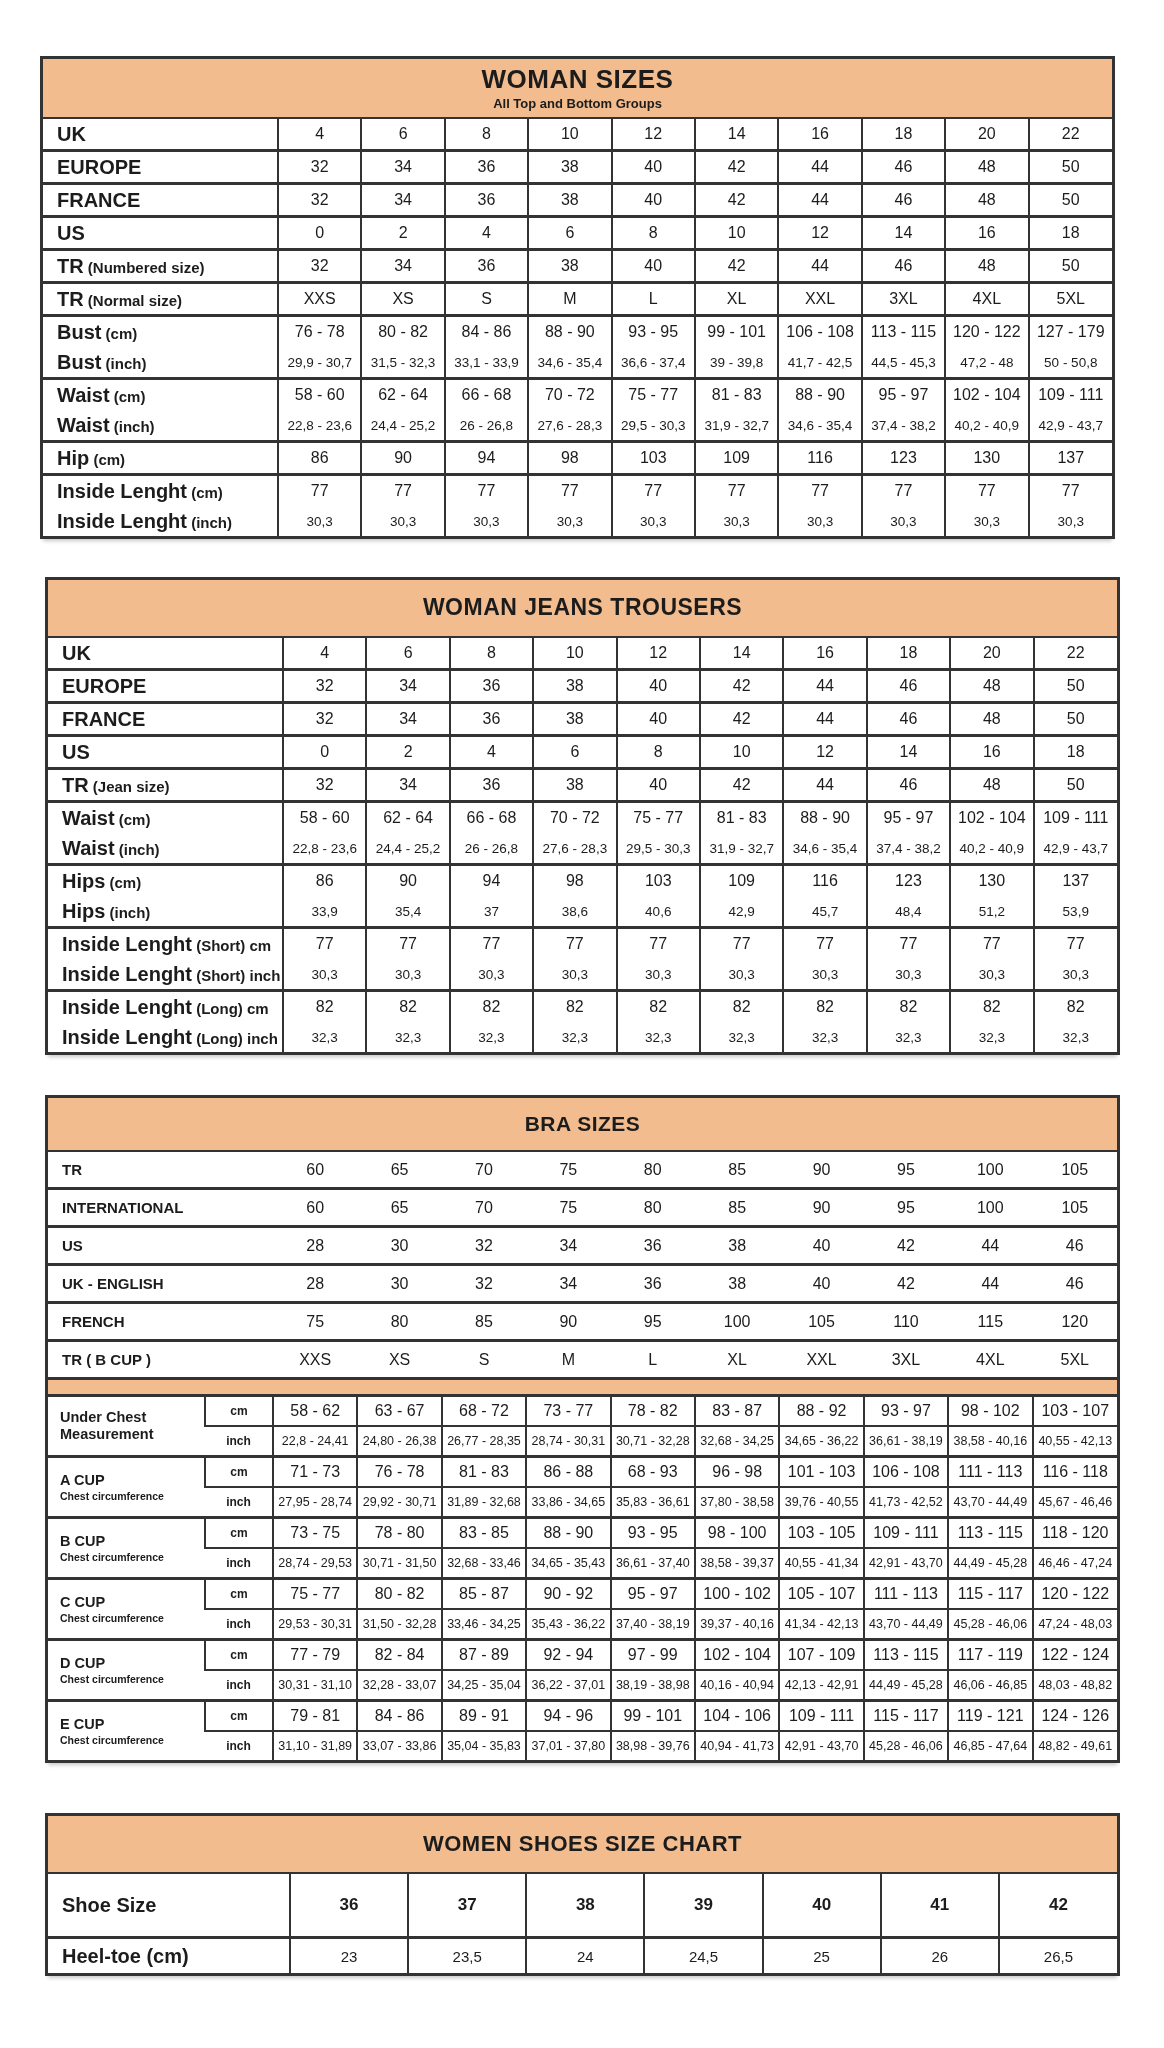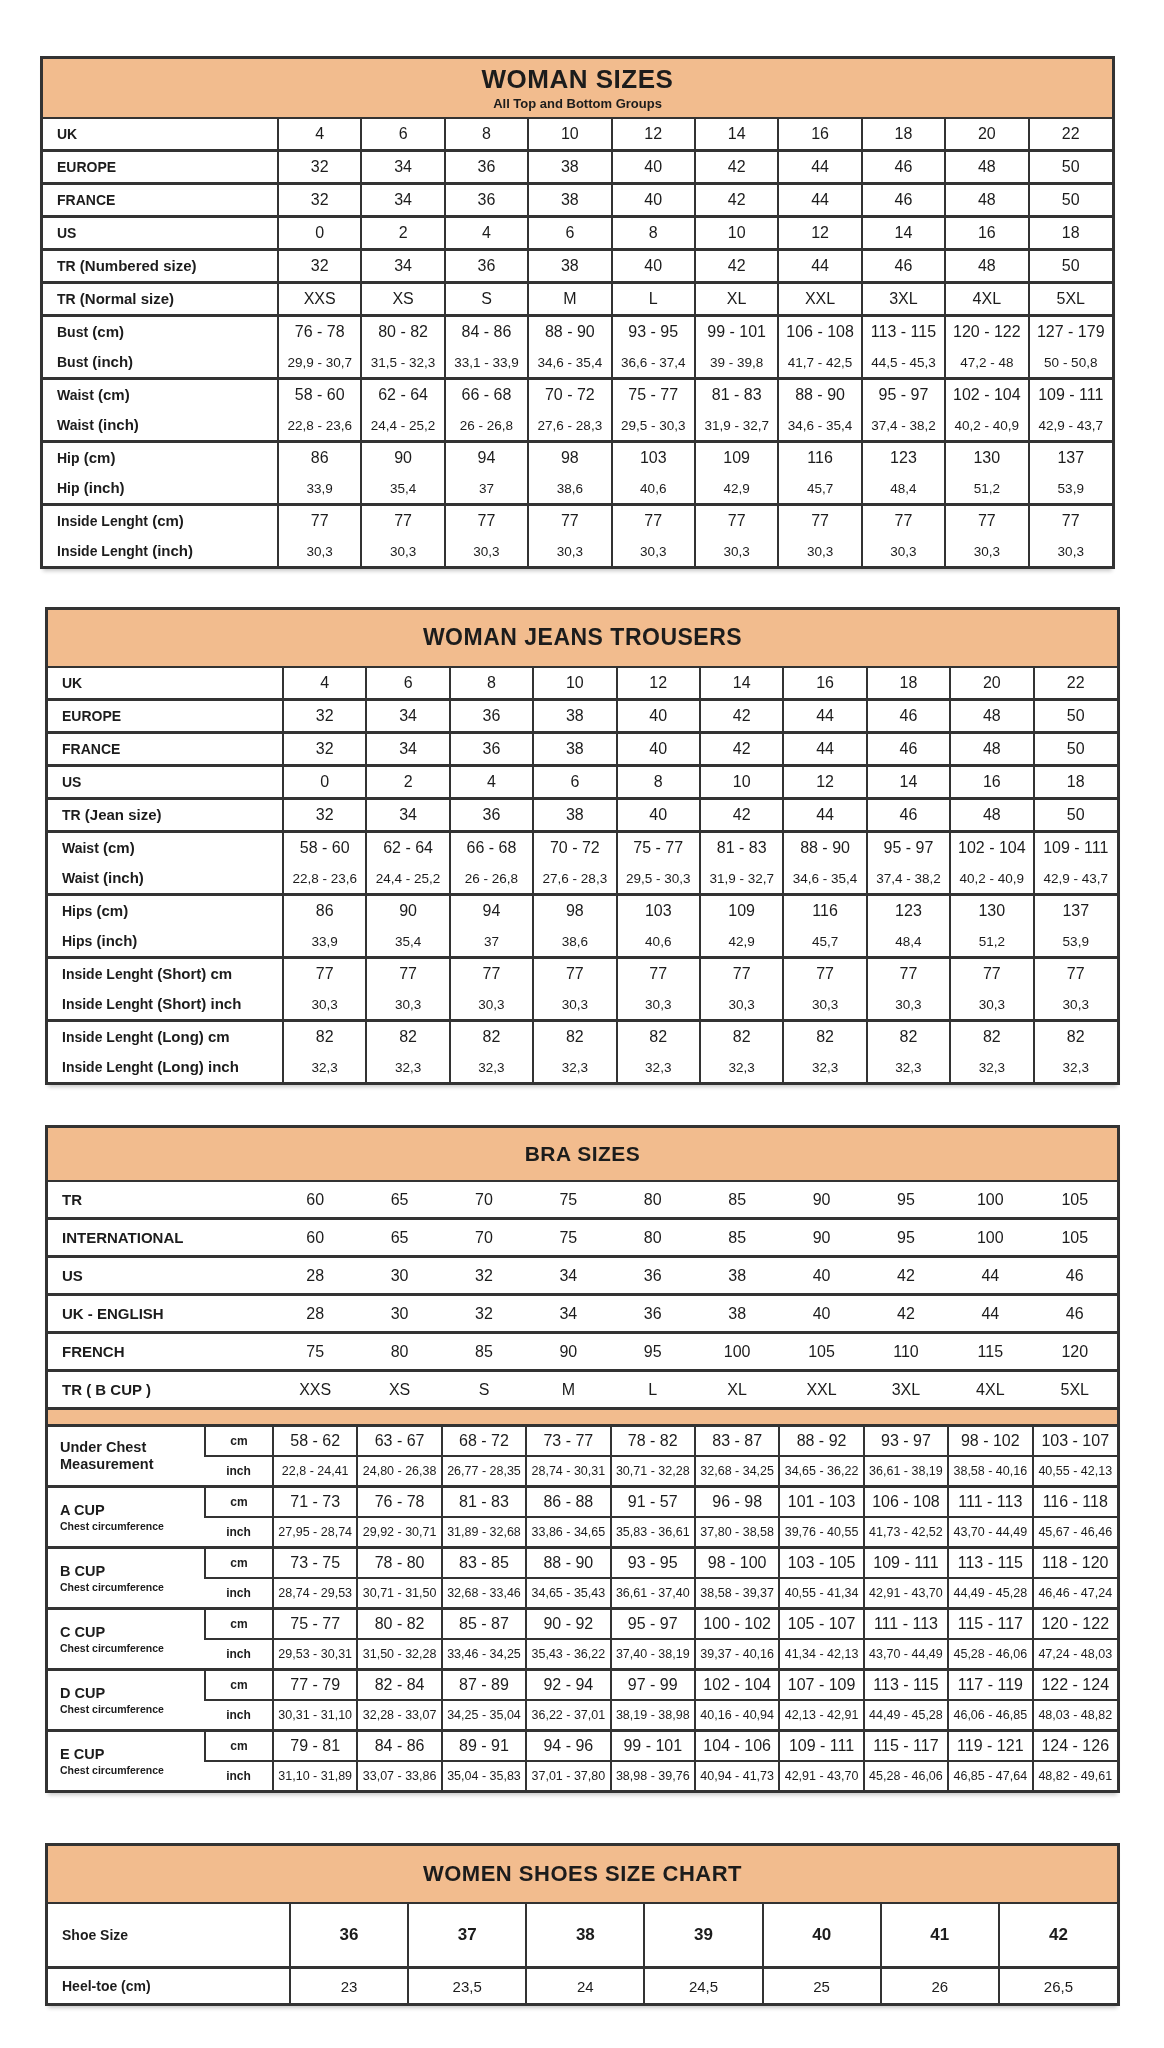--- a/index.html
+++ b/index.html
@@ -43,21 +43,21 @@
 
   table{border-collapse:collapse;width:100%;table-layout:fixed;}
   td{text-align:center;vertical-align:middle;padding:0;overflow:hidden;}
 
   
   .mtbl td{height:30px;border-top:3px solid var(--bd);}
   .mtbl tr:first-child td{border-top:none;}
   .mtbl tr.joined td{border-top:none;}
   .mtbl td + td{border-left:2px solid var(--bd);}
   .lbl{text-align:left !important;padding-left:14px !important;}
-  .lbl-main{font-weight:bold;font-size:14px;}
+  .lbl-main{font-weight:bold;font-size:20px;}
   .lbl-note{font-weight:bold;font-size:15px;}
   .val{font-size:16px;}
   .val.small{font-size:13.5px;}
 
   
   .flattbl td{height:35px;border-top:3px solid var(--bd);}
   .flattbl tr:first-child td{border-top:none;}
   .flattbl .lbl-main{font-size:15px;}
   .flattbl .val{font-size:16px;}
 
@@ -236,33 +236,20 @@
           <td class="val">86</td>
           <td class="val">90</td>
           <td class="val">94</td>
           <td class="val">98</td>
           <td class="val">103</td>
           <td class="val">109</td>
           <td class="val">116</td>
           <td class="val">123</td>
           <td class="val">130</td>
           <td class="val">137</td>
-        </tr>
-        <tr class="joined">
-          <td class="lbl"><span class="lbl-main">Hip</span><span class="lbl-note">&nbsp;(inch)</span></td>
-          <td class="val small">33,9</td>
-          <td class="val small">35,4</td>
-          <td class="val small">37</td>
-          <td class="val small">38,6</td>
-          <td class="val small">40,6</td>
-          <td class="val small">42,9</td>
-          <td class="val small">45,7</td>
-          <td class="val small">48,4</td>
-          <td class="val small">51,2</td>
-          <td class="val small">53,9</td>
         </tr>
         <tr>
           <td class="lbl"><span class="lbl-main">Inside Lenght</span><span class="lbl-note">&nbsp;(cm)</span></td>
           <td class="val">77</td>
           <td class="val">77</td>
           <td class="val">77</td>
           <td class="val">77</td>
           <td class="val">77</td>
           <td class="val">77</td>
           <td class="val">77</td>
@@ -597,21 +584,21 @@
         <tr class="grp">
           <td class="cuplbl" rowspan="2">
             <div class="cup-name">A CUP</div>
             <div class="cup-sub">Chest circumference</div>
           </td>
           <td class="unit">cm</td>
           <td class="val">71 - 73</td>
           <td class="val">76 - 78</td>
           <td class="val">81 - 83</td>
           <td class="val">86 - 88</td>
-          <td class="val">91 - 57</td>
+          <td class="val">68 - 93</td>
           <td class="val">96 - 98</td>
           <td class="val">101 - 103</td>
           <td class="val">106 - 108</td>
           <td class="val">111 - 113</td>
           <td class="val">116 - 118</td>
         </tr>
         <tr class="joined">
           <td class="unit">inch</td>
           <td class="val small">27,95 - 28,74</td>
           <td class="val small">29,92 - 30,71</td>

